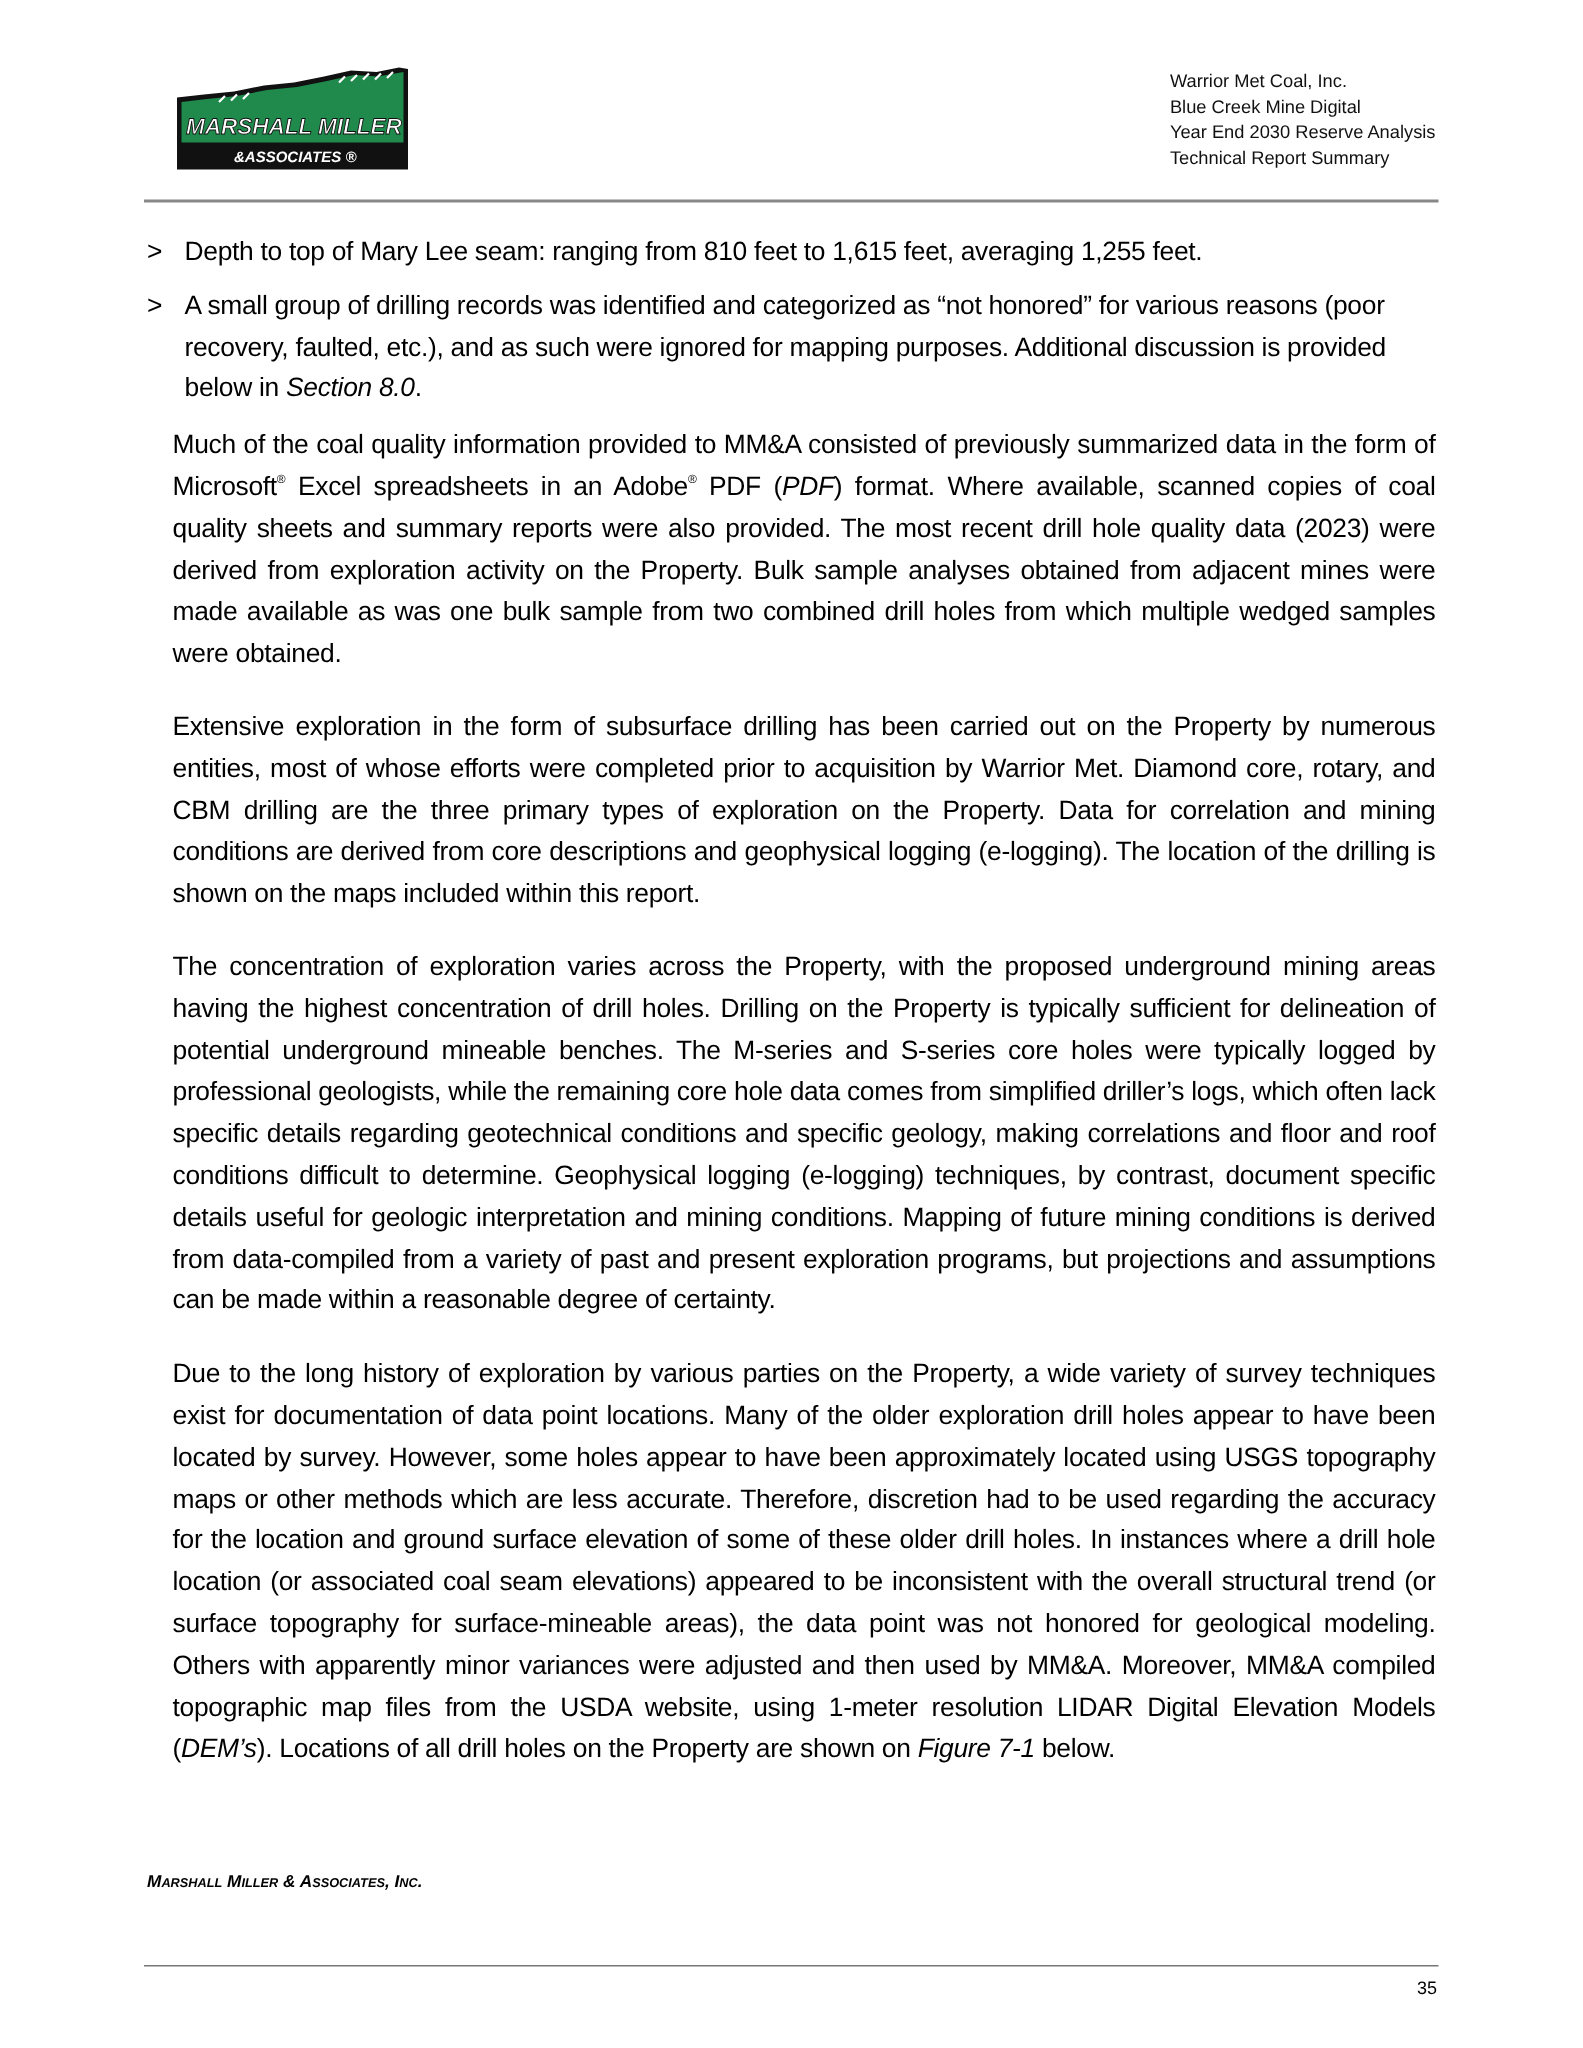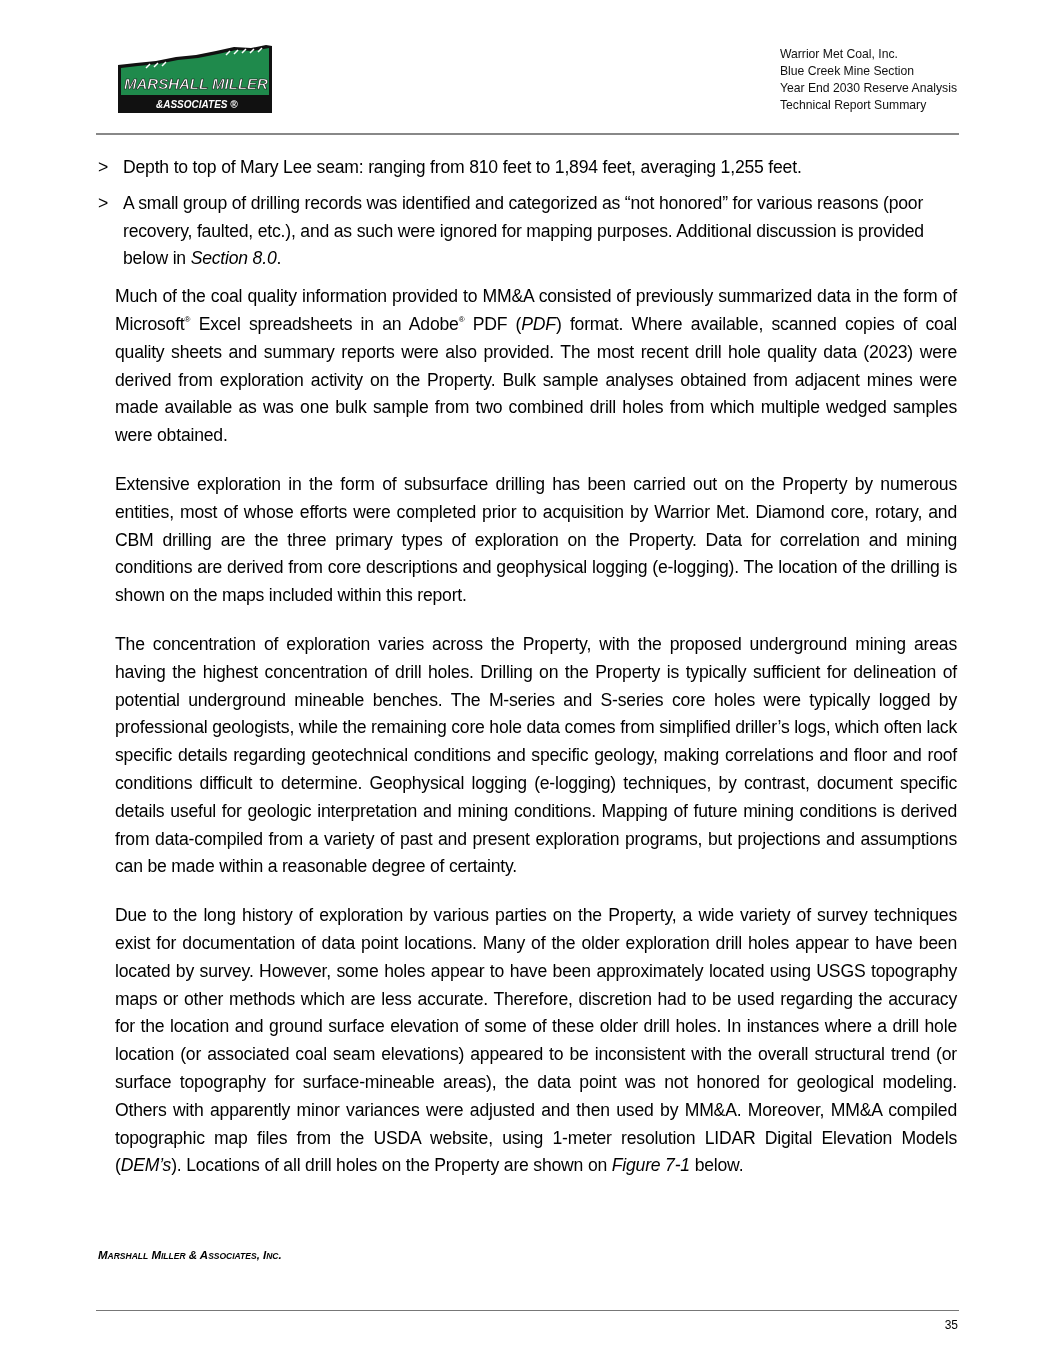--- a/index.html
+++ b/index.html
@@ -31,30 +31,30 @@
     <path d="M5 25 L22 23 L42 21 L62 17 L82 15 L102 11 L120 7 L136 8 L153 5 L153 52 L5 52 Z" fill="#1f8a4c"></path>
     <path d="M30 25 l4 -4 M38 24 l4 -4 M46 23 l4 -4 M110 12 l4 -4 M118 11 l4 -4 M126 10 l4 -4 M134 10 l4 -4 M142 9 l4 -4" stroke="#fff" stroke-width="1.5"></path>
     <text x="8" y="46" font-family="Liberation Sans, sans-serif" font-weight="bold" font-size="15" fill="#fff" stroke="#111" stroke-width="0.6">MARSHALL MILLER</text>
     <rect x="5" y="55" width="148" height="12" fill="#111"></rect>
     <text x="40" y="65" font-family="Liberation Sans, sans-serif" font-weight="bold" font-size="10" fill="#fff">&amp;ASSOCIATES ®</text>
   </svg>
 </div>
 
 <div class="header-text">
   <div>Warrior Met Coal, Inc.</div>
-  <div>Blue Creek Mine Section</div>
+  <div>Blue Creek Mine Digital</div>
   <div>Year End 2030 Reserve Analysis</div>
   <div>Technical Report Summary</div>
 </div>
 <div class="hr-top"></div>
 
 <div class="content">
   <div class="bullet">
     <span class="mark">&gt;</span>
-    <span class="text">Depth to top of Mary Lee seam:  ranging from 810 feet to 1,894 feet, averaging 1,255 feet.</span>
+    <span class="text">Depth to top of Mary Lee seam:  ranging from 810 feet to 1,615 feet, averaging 1,255 feet.</span>
   </div>
   <div class="bullet" style="margin-bottom:10px">
     <span class="mark">&gt;</span>
     <span class="text"><span>A small group of drilling records was identified and categorized as “not honored” for various reasons (poor recovery, faulted, etc.), and as such were ignored for mapping purposes.  Additional discussion is provided below in </span><i>Section 8.0</i><span>.</span></span>
   </div>
 
   <p><span>Much of the coal quality information provided to MM&amp;A consisted of previously summarized data in the form of Microsoft</span><sup>®</sup><span> Excel spreadsheets in an Adobe</span><sup>®</sup><span> PDF (</span><i>PDF</i><span>) format.  Where available, scanned copies of coal quality sheets and summary reports were also provided.  The most recent drill hole quality data (2023) were derived from exploration activity on the Property.  Bulk sample analyses obtained from adjacent mines were made available as was one bulk sample from two combined drill holes from which multiple wedged samples were obtained.</span></p>
 
   <p>Extensive exploration in the form of subsurface drilling has been carried out on the Property by numerous entities, most of whose efforts were completed prior to acquisition by Warrior Met. Diamond core, rotary, and CBM drilling are the three primary types of exploration on the Property. Data for correlation and mining conditions are derived from core descriptions and geophysical logging (e-logging).  The location of the drilling is shown on the maps included within this report.</p>
 

